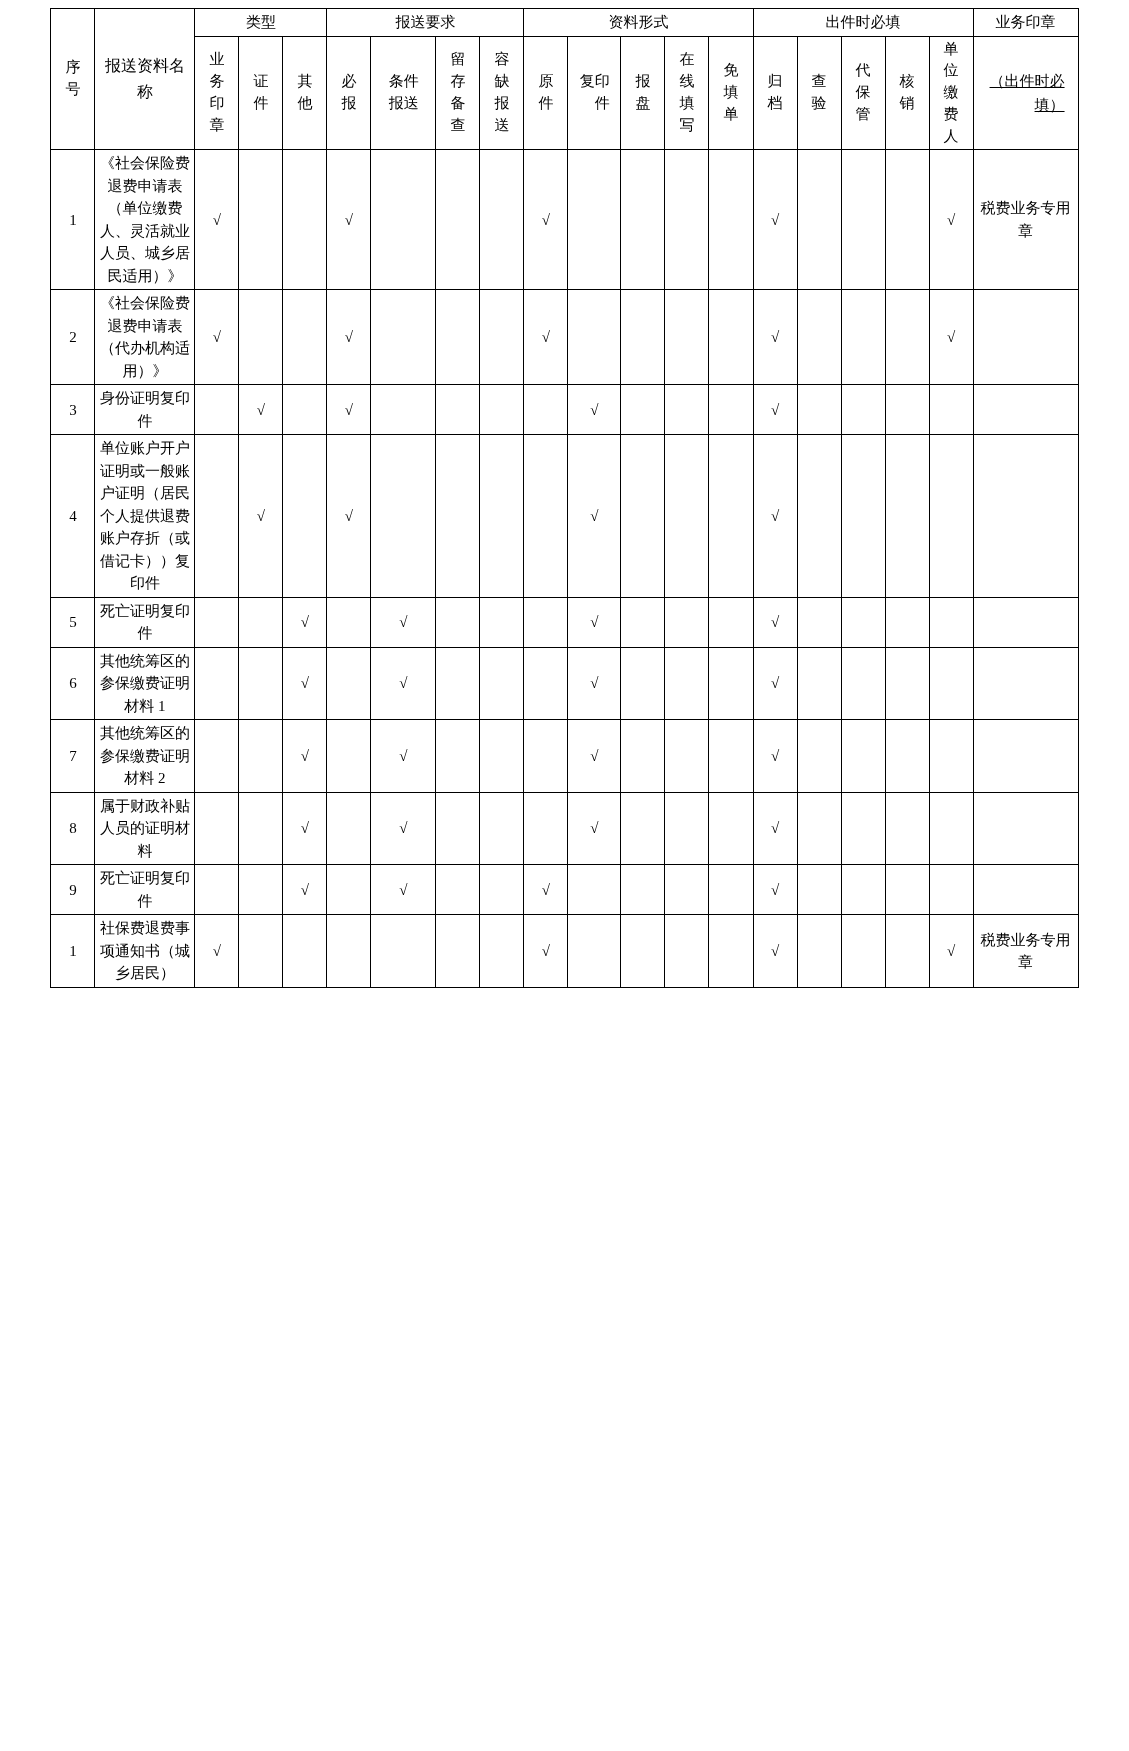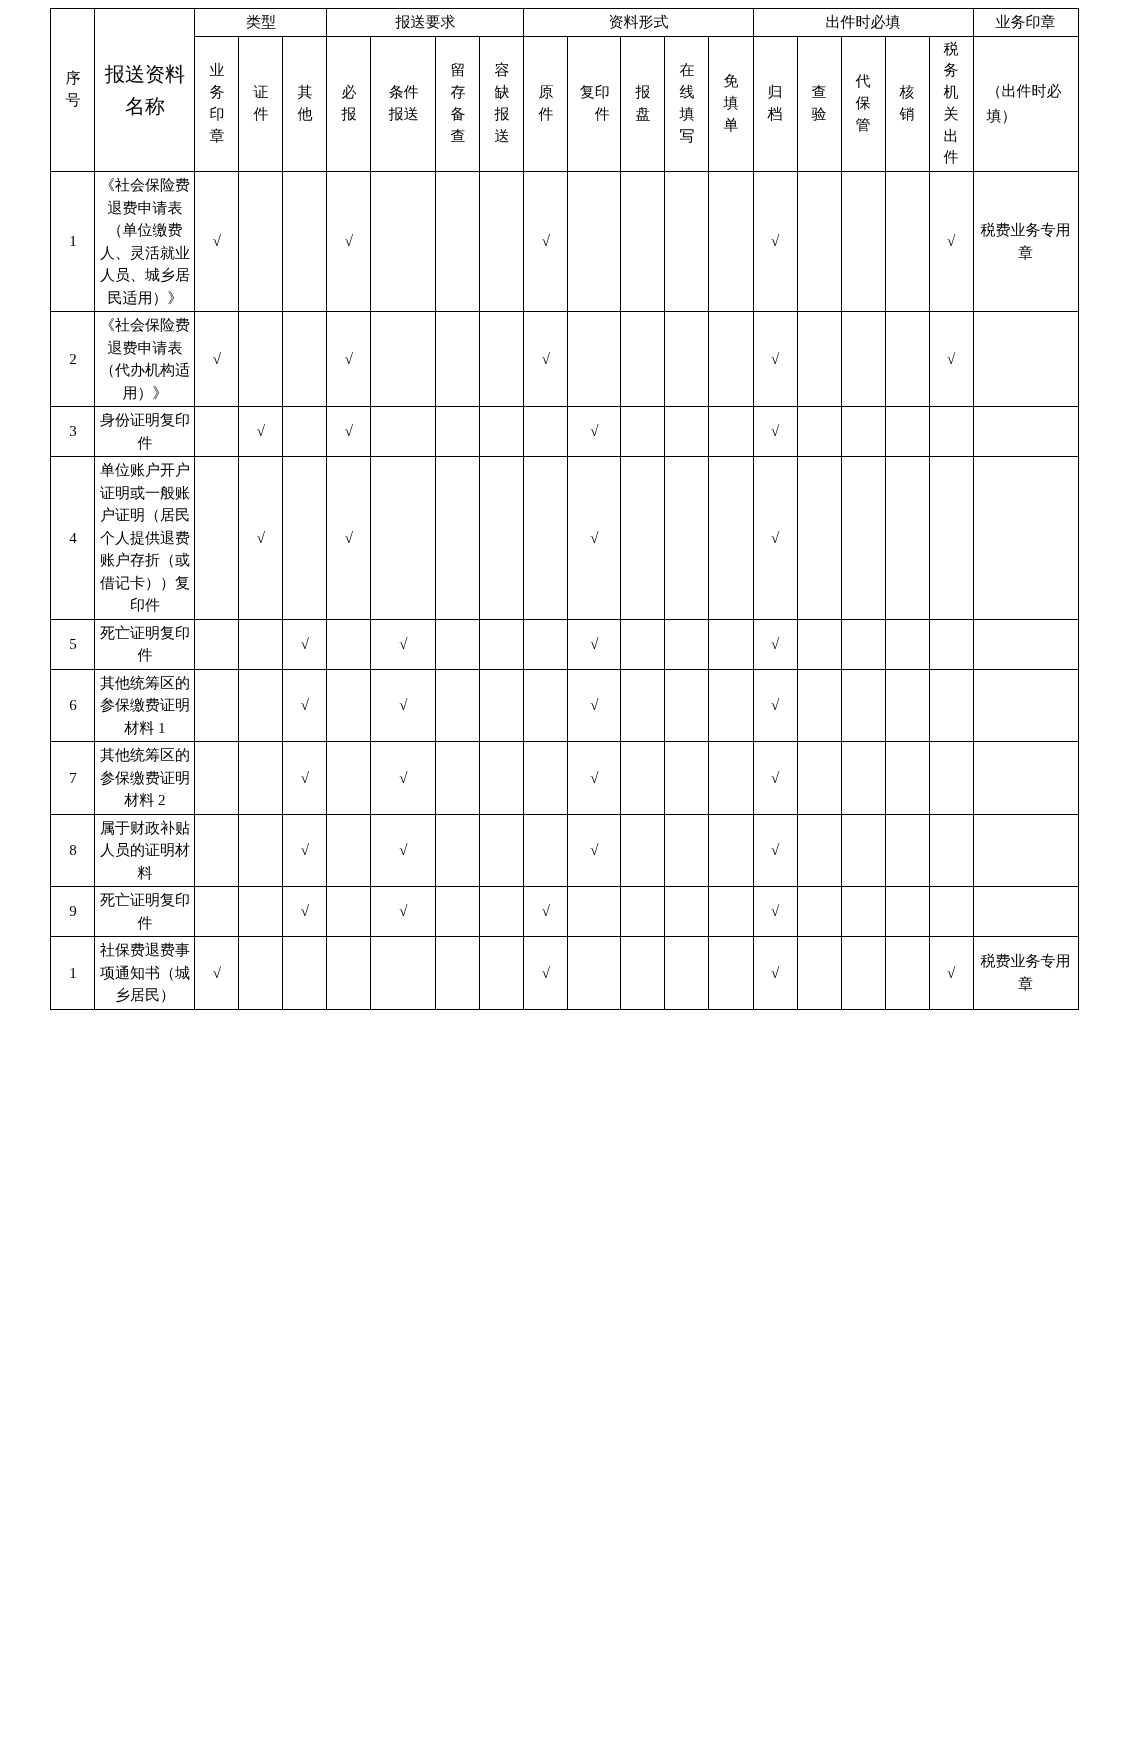--- a/index.html
+++ b/index.html
@@ -58,21 +58,21 @@
     text-align: left;
     vertical-align: top;
     padding-left: 6px;
     padding-top: 6px;
     font-size: 15px;
   }
   .mat-name {
     text-align: left;
     vertical-align: middle;
     padding: 6px 6px 6px 8px;
-    font-size: 20px;
+    font-size: 16px;
     line-height: 1.62;
     word-break: break-all;
   }
   .chk {
     font-size: 17px;
     line-height: 1;
   }
   .seal {
     font-size: 15px;
     line-height: 1.62;
@@ -185,24 +185,24 @@
         <td>
           <div class="vtext narrow">查验</div>
         </td>
         <td>
           <div class="vtext narrow">代保管</div>
         </td>
         <td>
           <div class="vtext narrow">核销</div>
         </td>
         <td>
-          <div class="vtext narrow">税务机关出件</div>
-        </td>
-        <td>
-          <div class="seal" style="text-align:left;">（出件时必填）</div>
+          <div class="vtext narrow">单位缴费人</div>
+        </td>
+        <td>
+          <div class="seal" style="text-align:right;text-decoration:underline;">（出件时必填）</div>
         </td>
       </tr>
     </thead>
     <tbody id="table-body">
         <tr>
           <td class="row-no">1</td>
           <td class="mat-name">《社会保险费退费申请表（单位缴费人、灵活就业人员、城乡居民适用）》</td>
           <td class="chk">√</td>
           <td class="chk"></td>
           <td class="chk"></td>

